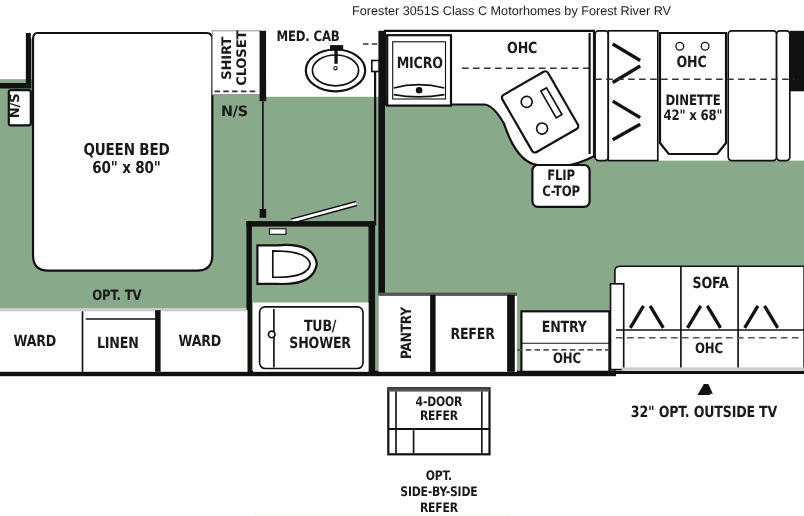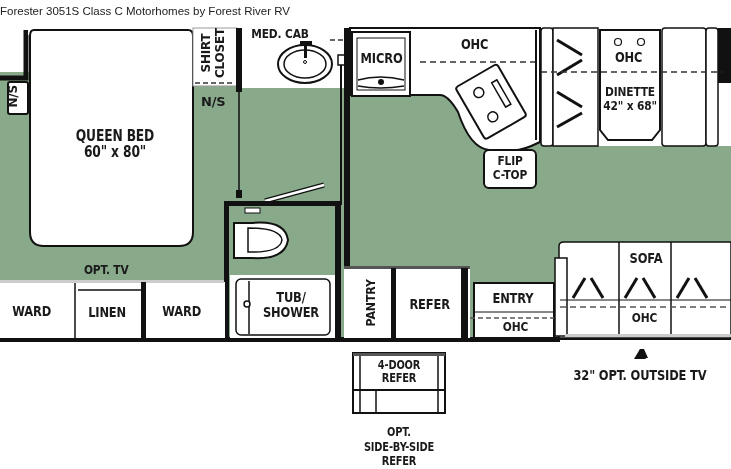--- a/index.html
+++ b/index.html
@@ -1,21 +1,21 @@
 <!DOCTYPE html>
 <html><head>
 <meta charset="utf-8">
 <style>
   html, body { margin: 0; padding: 0; }
   body {
     width: 731px; height: 469px; background: #ffffff; position: relative; overflow: hidden;
     font-family: "Liberation Sans", sans-serif;
   }
   .title {
-    position: absolute; left: 0; top: 5px; width: 610px; text-align: left;
+    position: absolute; left: 0; top: 5px; width: 610px; text-align: right;
     font-size: 11.5px; color: #222; font-family: "Liberation Sans", sans-serif;
   }
   #plan { position: absolute; left: 0; top: 0; }
   .lbl {
     position: absolute; font-family: "DejaVu Sans", sans-serif; font-weight: bold;
     color: #1a1a1a; text-align: center; line-height: 1.05; letter-spacing: -0.2px;
     transform-origin: center center; white-space: nowrap;
   }
   .narrow { transform: scaleX(0.82); }
 </style>

